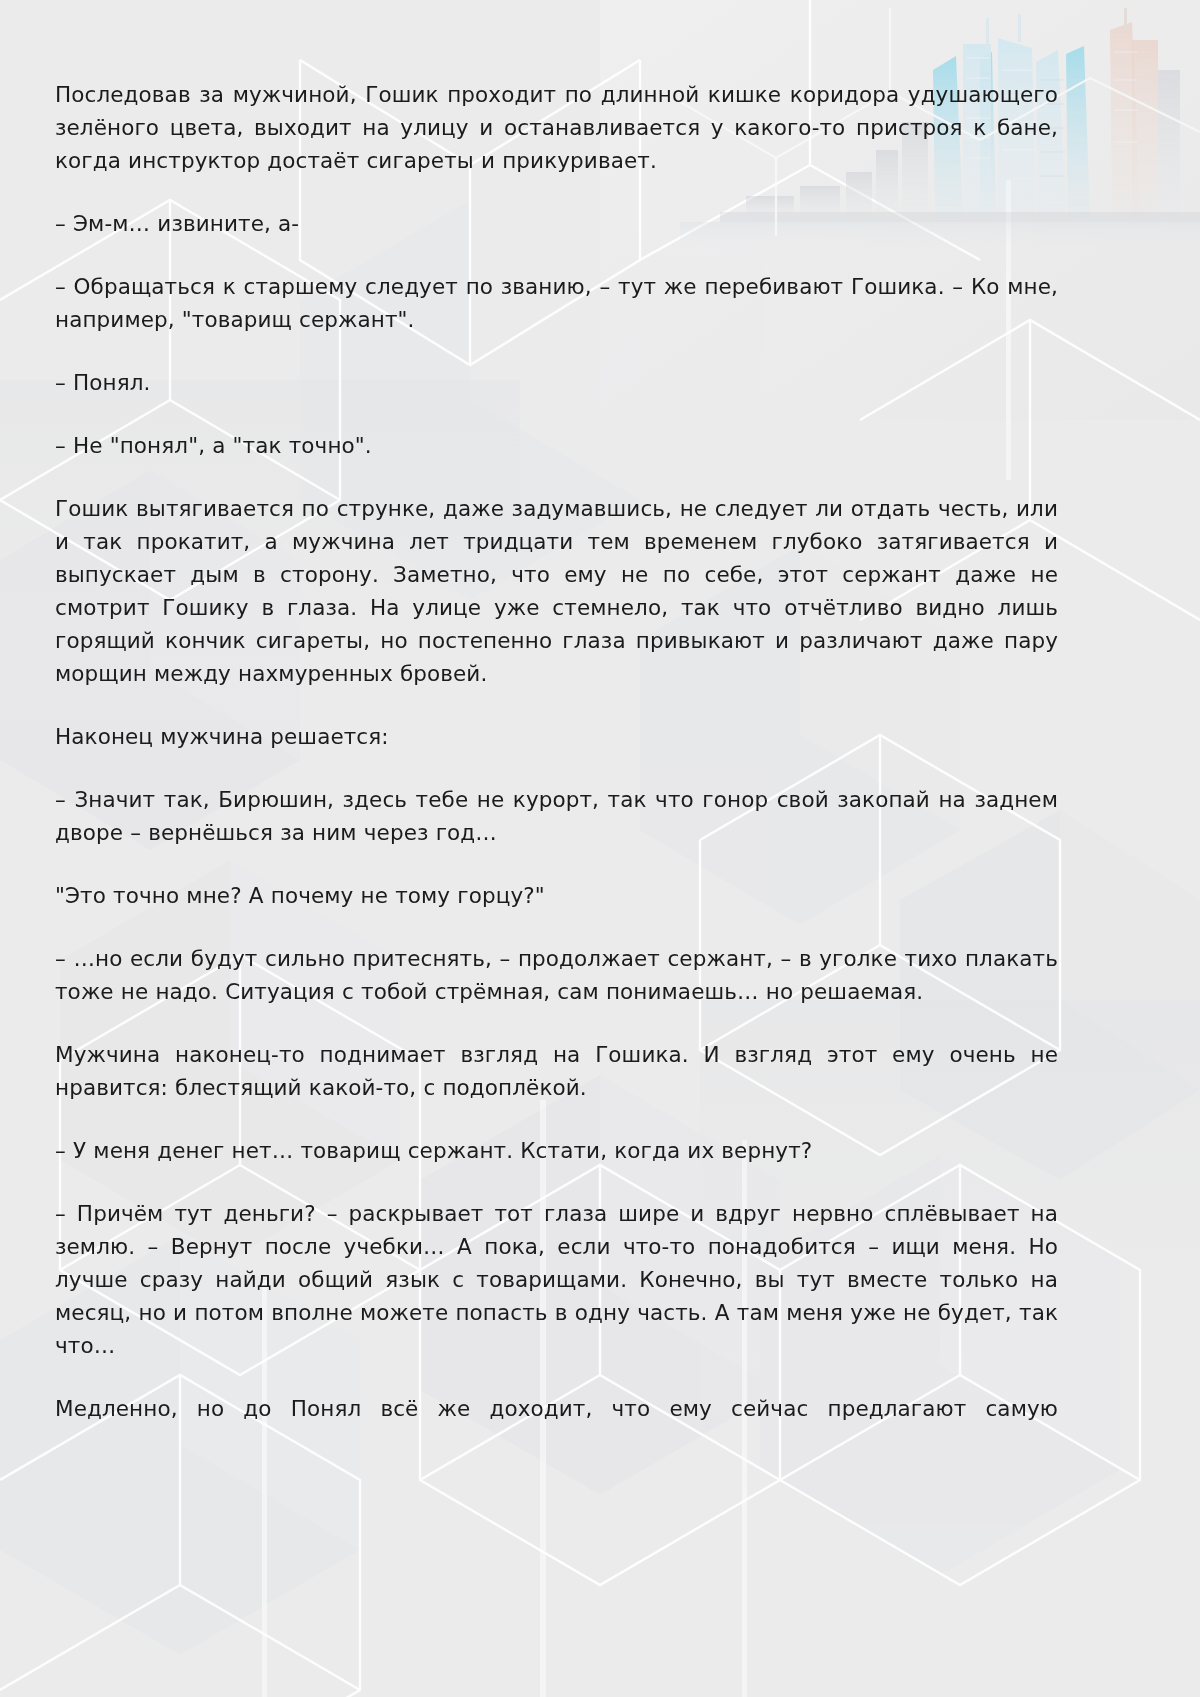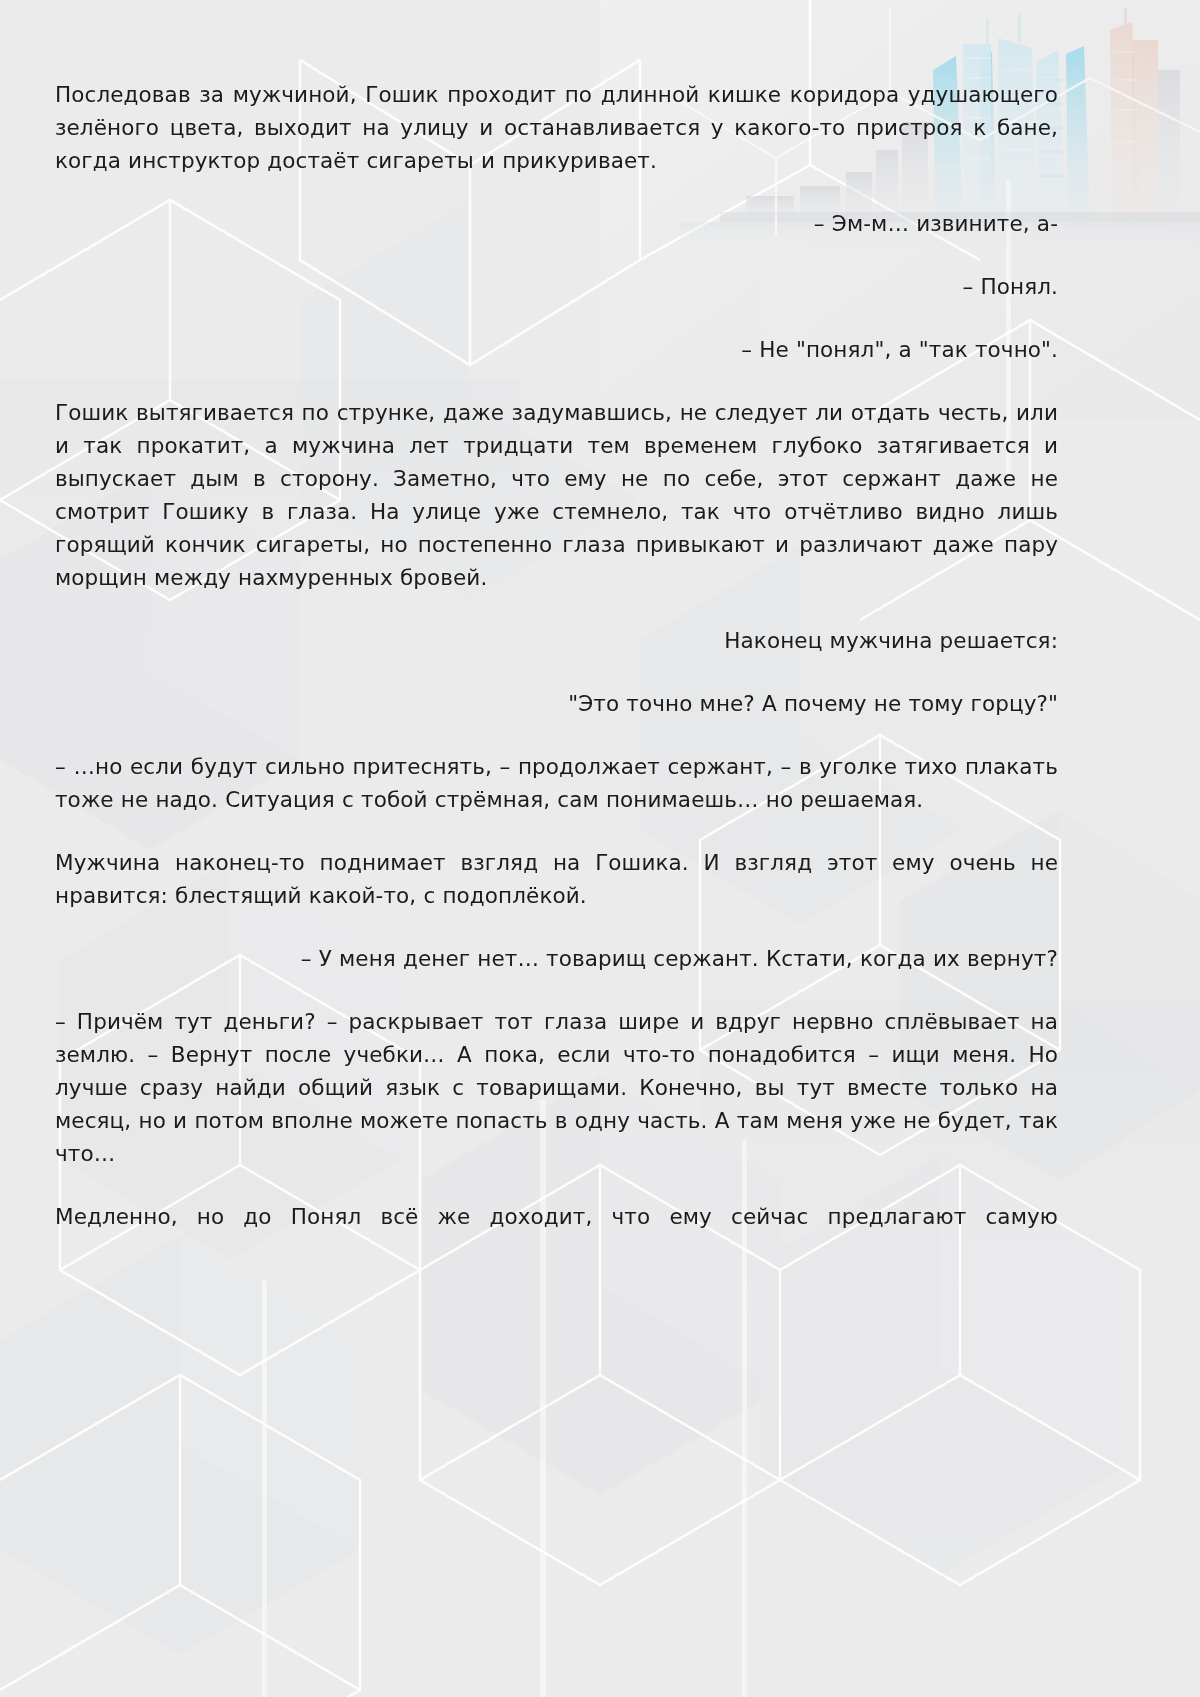--- a/index.html
+++ b/index.html
@@ -57,21 +57,21 @@
     letter-spacing: .1px;
     word-spacing: .2px;
   }
   .para.last {
     margin-bottom: 0;
   }
   
   #para-0 { margin-top: 78px; }
 
   
-  .para.short { text-align: right; }
+  .para.short { text-align: left; }
 </style>
 </head>
 <body>
 
 <svg id="bg-layer" viewBox="0 0 1200 1697" xmlns="http://www.w3.org/2000/svg" aria-hidden="true">
   <defs>
     <linearGradient id="gfade" x1="0" y1="0" x2="1" y2="1">
       <stop offset="0%" stop-color="#f4f4f5"></stop>
       <stop offset="100%" stop-color="#e6e6e8"></stop>
     </linearGradient>
@@ -220,24 +220,26 @@
     <polyline points="96,158 96,236"></polyline>
     <polyline points="210,92 210,8"></polyline>
     <polyline points="300,140 410,78 520,132"></polyline>
   </g>
 </svg>
 
 <main id="page">
 
   <p class="para" id="para-0">Последовав за мужчиной, Гошик проходит по длинной кишке коридора удушающего зелёного цвета, выходит на улицу и останавливается у какого-то пристроя к бане, когда инструктор достаёт сигареты и прикуривает.</p>
   <p class="para short">– Эм-м… извините, а-</p>
+  <p class="para">– Обращаться к старшему следует по званию, – тут же перебивают Гошика. – Ко мне, например, "товарищ сержант".</p>
   <p class="para short">– Понял.</p>
   <p class="para short">– Не "понял", а "так точно".</p>
   <p class="para">Гошик вытягивается по струнке, даже задумавшись, не следует ли отдать честь, или и так прокатит, а мужчина лет тридцати тем временем глубоко затягивается и выпускает дым в сторону. Заметно, что ему не по себе, этот сержант даже не смотрит Гошику в глаза. На улице уже стемнело, так что отчётливо видно лишь горящий кончик сигареты, но постепенно глаза привыкают и различают даже пару морщин между нахмуренных бровей.</p>
   <p class="para short">Наконец мужчина решается:</p>
+  <p class="para">– Значит так, Бирюшин, здесь тебе не курорт, так что гонор свой закопай на заднем дворе – вернёшься за ним через год…</p>
   <p class="para short">"Это точно мне? А почему не тому горцу?"</p>
   <p class="para">– …но если будут сильно притеснять, – продолжает сержант, – в уголке тихо плакать тоже не надо. Ситуация с тобой стрёмная, сам понимаешь… но решаемая.</p>
   <p class="para">Мужчина наконец-то поднимает взгляд на Гошика. И взгляд этот ему очень не нравится: блестящий какой-то, с подоплёкой.</p>
   <p class="para short">– У меня денег нет… товарищ сержант. Кстати, когда их вернут?</p>
   <p class="para">– Причём тут деньги? – раскрывает тот глаза шире и вдруг нервно сплёвывает на землю. – Вернут после учебки… А пока, если что-то понадобится – ищи меня. Но лучше сразу найди общий язык с товарищами. Конечно, вы тут вместе только на месяц, но и потом вполне можете попасть в одну часть. А там меня уже не будет, так что…</p>
   <p class="para last" style="text-align-last: justify;">Медленно, но до Понял всё же доходит, что ему сейчас предлагают самую</p>
 
 </main>
 
 </body></html>

